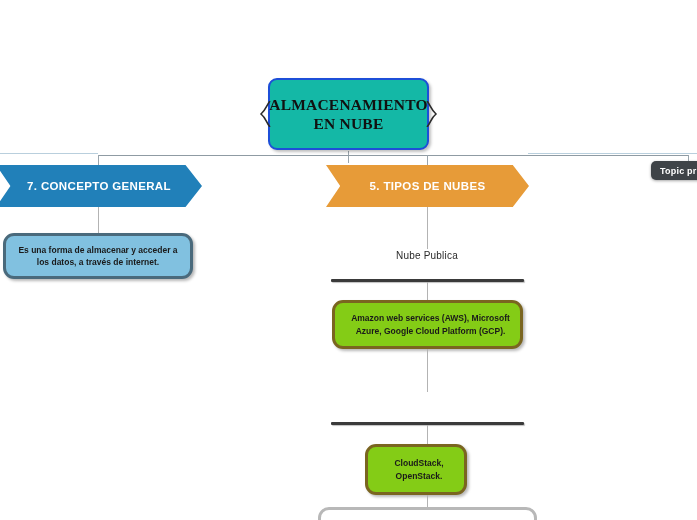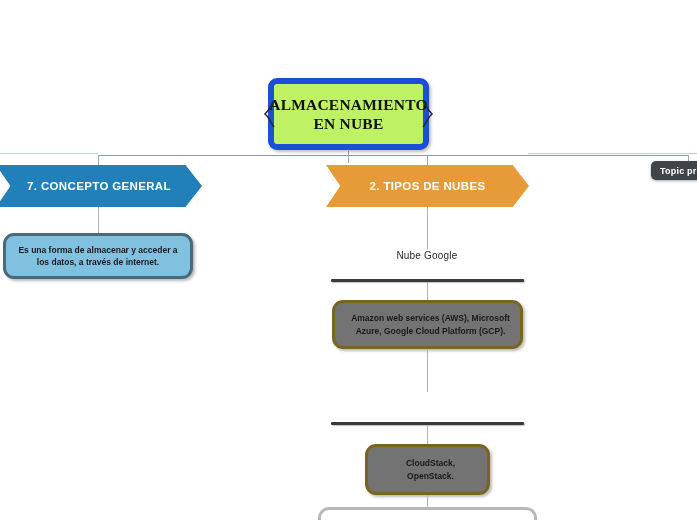--- a/index.html
+++ b/index.html
@@ -33,22 +33,22 @@
     background: #9aa5ad;
   }
   .conn-v.grey {
     background: #b3b3b3;
   }
 
   
   .root-node {
     position: absolute;
     box-sizing: border-box;
-    background: #bef264;
-    border: 6px solid #1d4ed8;
+    background: #14b8a6;
+    border: 2px solid #1d4ed8;
     border-radius: 9px;
     box-shadow: 2px 2px 3px rgba(0,0,0,0.25);
     display: flex;
     align-items: center;
     justify-content: center;
     text-align: center;
     color: #111111;
     font-family: "Liberation Serif", serif;
     font-weight: bold;
     font-size: 15.5px;
@@ -96,21 +96,21 @@
     align-items: center;
     justify-content: center;
     text-align: center;
     color: #1a1a1a;
     font-weight: bold;
     font-size: 8.5px;
     line-height: 1.45;
     padding: 4px 10px;
   }
   .leaf.skyblue { background: #81c1e0; border-color: #4a6a7c; }
-  .leaf.amber   { background: #737373; border-color: #7a6520; padding-left: 16px; }
+  .leaf.amber   { background: #84cc16; border-color: #7a6520; padding-left: 16px; }
   .leaf.ghost {
     background: #ffffff;
     border-color: #b8b8b8;
     box-shadow: none;
   }
 
   
   .plain-label {
     position: absolute;
     text-align: center;
@@ -172,37 +172,37 @@
 
   <div class="chev blue" style="left:-4px; top:165px; width:206px; height:42px;">
     <span>7. CONCEPTO GENERAL</span>
   </div>
   <div class="conn-v grey" style="left:98px; top:207px; height:26px;"></div>
   <div class="leaf skyblue" style="left:3px; top:233px; width:190px; height:46px;">
     <span>Es una forma de almacenar y acceder a los datos, a través de internet.</span>
   </div>
 
   <div class="chev orange" style="left:326px; top:165px; width:203px; height:42px;">
-    <span>2. TIPOS DE NUBES</span>
+    <span>5. TIPOS DE NUBES</span>
   </div>
   <div class="conn-v grey" style="left:427px; top:207px; height:42px;"></div>
 
   <div class="plain-label" style="left:327px; top:250px; width:200px;">
-    <span>Nube Google</span>
+    <span>Nube Publica</span>
   </div>
   <div class="thick-bar" style="left:331px; top:279px; width:193px;"></div>
   <div class="conn-v grey" style="left:427px; top:282px; height:18px;"></div>
   <div class="leaf amber" style="left:332px; top:300px; width:191px; height:49px;">
     <span>Amazon web services (AWS), Microsoft Azure, Google Cloud Platform (GCP).</span>
   </div>
   <div class="conn-v grey" style="left:427px; top:349px; height:43px;"></div>
 
   <div class="thick-bar" style="left:331px; top:422px; width:193px;"></div>
   <div class="conn-v grey" style="left:427px; top:425px; height:19px;"></div>
-  <div class="leaf amber" style="left:365px; top:444px; width:125px; height:51px;">
+  <div class="leaf amber" style="left:365px; top:444px; width:102px; height:51px;">
     <span>CloudStack, OpenStack.</span>
   </div>
   <div class="conn-v grey" style="left:427px; top:495px; height:12px;"></div>
 
   <div class="leaf ghost" style="left:318px; top:507px; width:219px; height:30px;"></div>
 
   <div class="tooltip" style="left:651px; top:161px; width:60px; height:19px;">
     <span>Topic principal</span>
   </div>
 

